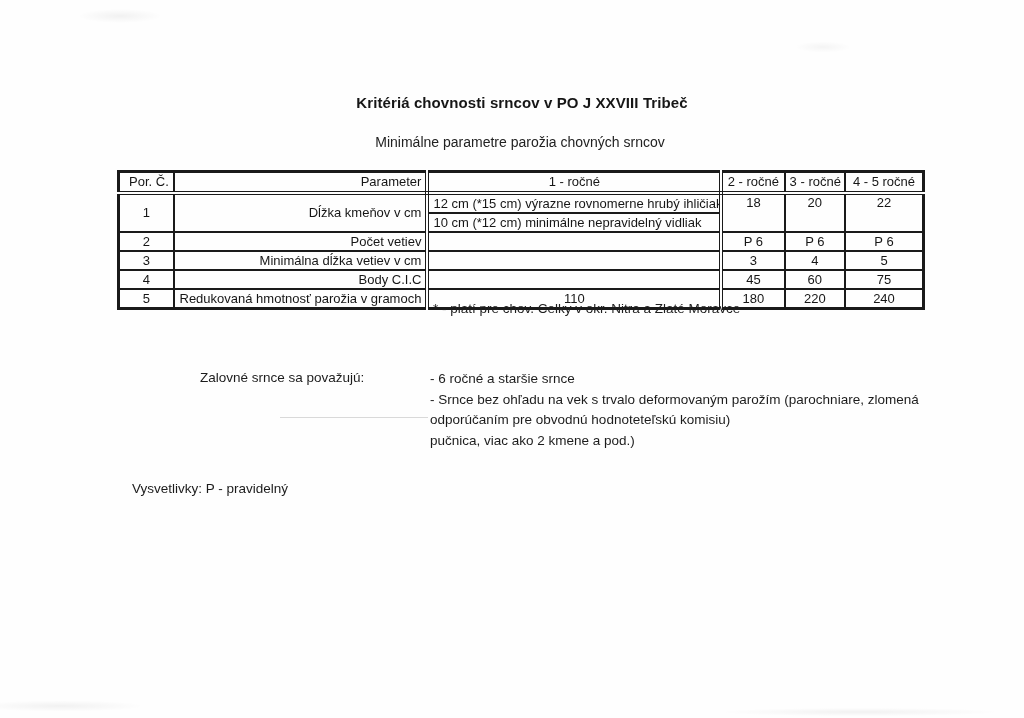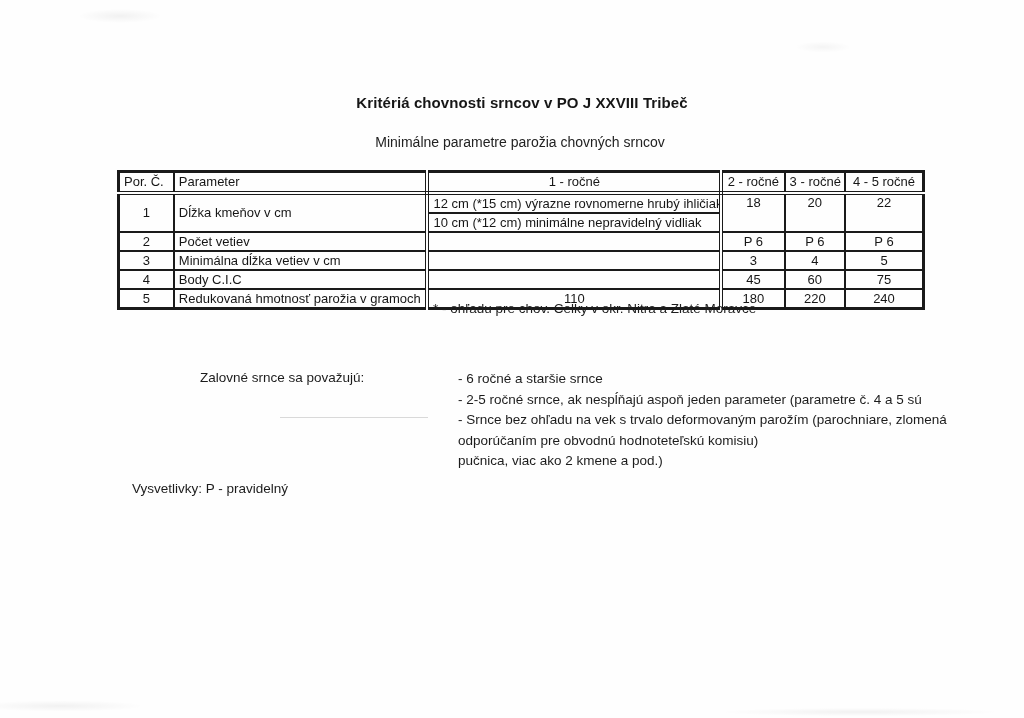--- a/index.html
+++ b/index.html
@@ -43,37 +43,36 @@
   table.criteria td, table.criteria th {
     border: 2px solid #1a1a1a;
     padding: 0 4px;
     height: 17px;
     line-height: 16px;
     font-weight: normal;
     white-space: nowrap;
     overflow: hidden;
   }
   table.criteria th { height: 18px; border-bottom: 4px double #1a1a1a; }
-  th.h-num, td.c-param, th.h-param { text-align: left; }
+  th.h-num, td.c-param, th.h-param { text-align: right; }
   td.c-num, td.c-val, th.h-age, td.c-one { text-align: center; }
   .dd-right { border-right: 4px double #1a1a1a !important; }
   td.c-span { vertical-align: top; text-align: center; padding-top: 1px; }
   td.c-sub { text-align: left; padding-left: 3px; }
   .footnote {
     position: absolute; left: 433px; top: 301px;
     font-size: 13.5px; color: #1e1e1e;
   }
   .considered-label {
     position: absolute; left: 200px; top: 370px;
     font-size: 13.5px;
   }
   .considered-lines {
     position: absolute; left: 430px; top: 369px; width: 480px;
     font-size: 13.5px;
-    margin-left: 28px;
   }
   .considered-lines div { line-height: 20.5px; white-space: nowrap; }
   .legend {
     position: absolute; left: 132px; top: 481px;
     font-size: 13.5px;
   }
   .artifact-line {
     position: absolute; left: 280px; top: 417px; width: 148px; height: 1px;
     background: #d9d9d9;
   }
@@ -143,29 +142,28 @@
       <td class="c-num">5</td>
       <td class="c-param dd-right">Redukovaná hmotnosť parožia v gramoch</td>
       <td class="c-one dd-right">110</td>
       <td class="c-val">180</td>
       <td class="c-val">220</td>
       <td class="c-val">240</td>
     </tr>
   </tbody>
     </table>
 
-  <div class="footnote">* - ohľadu pre chov. Celky v okr. Nitra a Zlaté Moravce</div>
+  <div class="footnote">* - platí pre chov. Celky v okr. Nitra a Zlaté Moravce</div>
 
   <div class="considered-label">Zalovné srnce sa považujú:</div>
 
   <div class="artifact-line"></div>
 
   <div class="considered-lines">
     <div>- 6 ročné a staršie srnce</div>
-    <div>- 2-5 ročné srnce, ak nespĺňajú aspoň jeden parameter (parametre č. 4 a 5 sú</div>
     <div>- Srnce bez ohľadu na vek s trvalo deformovaným parožím (parochniare, zlomená</div>
     <div>odporúčaním pre obvodnú hodnoteteľskú komisiu)</div>
     <div>pučnica, viac ako 2 kmene a pod.)</div>
   </div>
 
   <div class="legend">Vysvetlivky: P - pravidelný</div>
 
 </div>
 
 </body></html>

